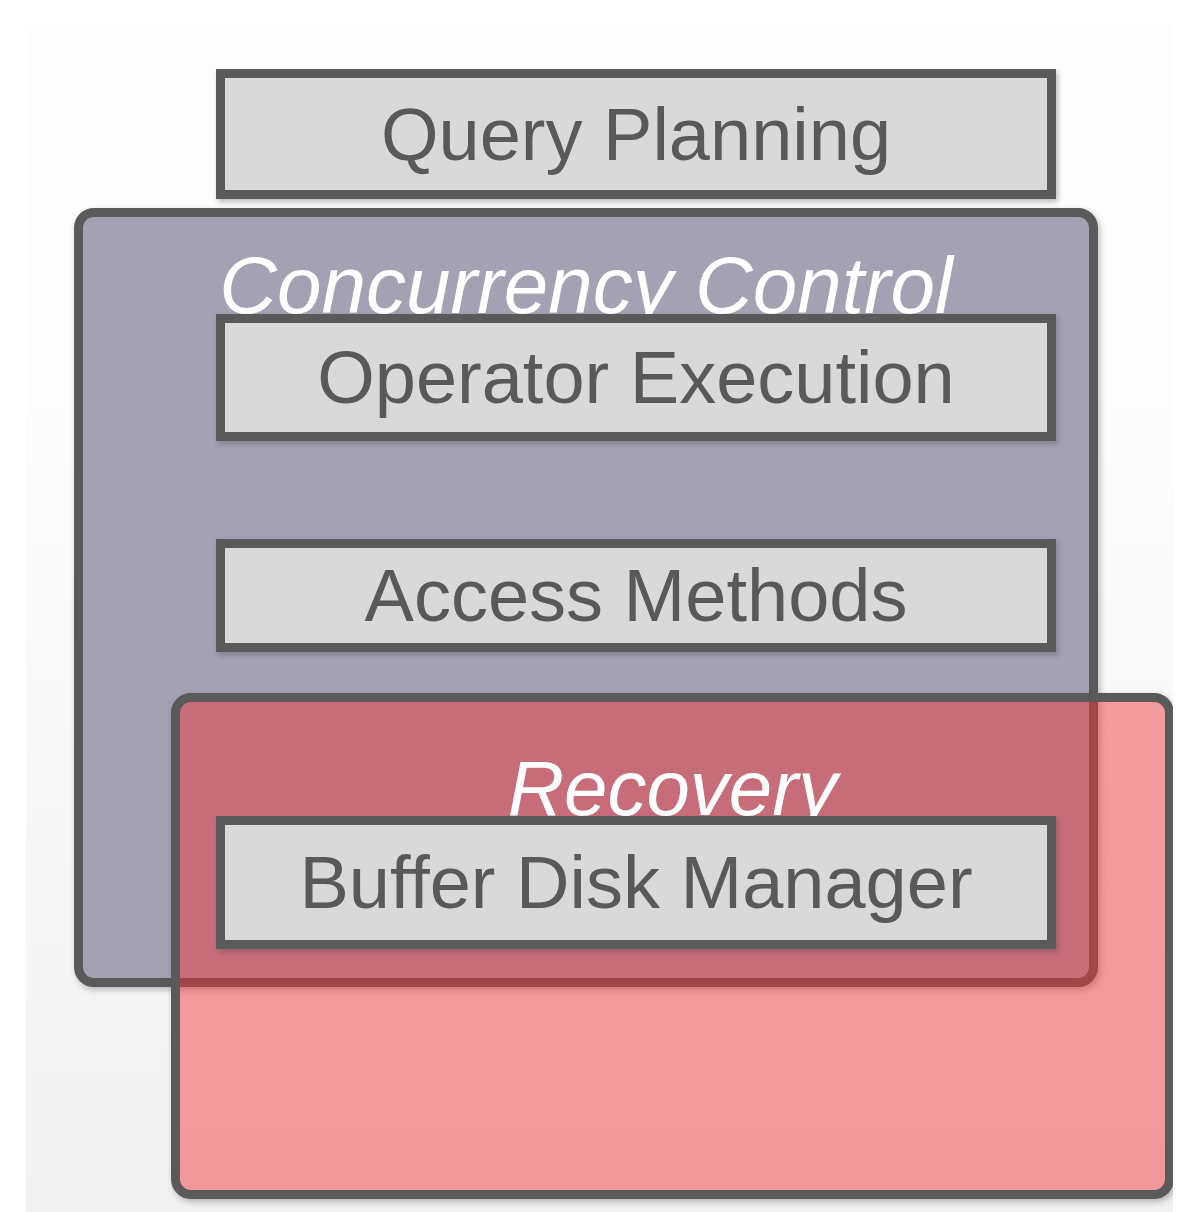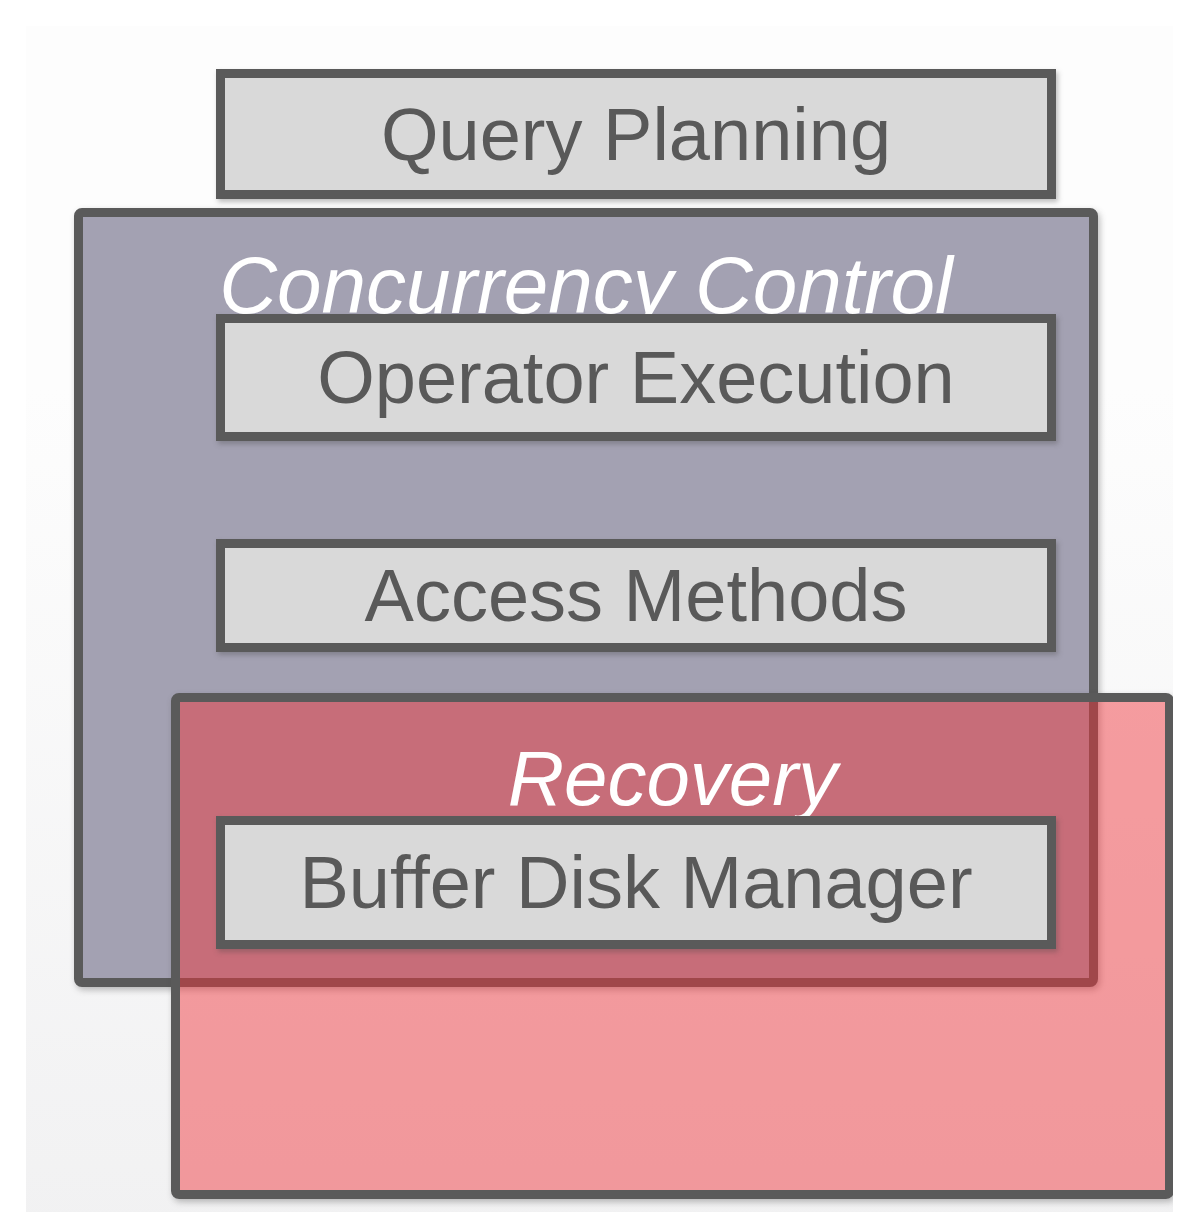--- a/index.html
+++ b/index.html
@@ -28,21 +28,21 @@
     color: var(--box_text, #595959);
     font-size: 74px;
     white-space: nowrap;
     box-shadow: 2px 3px 5px rgba(70,70,70,0.35);
   }
 
   
   .region {
     position: absolute;
     border: 9px solid var(--outline, #5a5a5a);
-    border-radius: 8px;
+    border-radius: 20px;
     box-shadow: 2px 3px 6px rgba(70,70,70,0.35);
   }
   .region-label {
     position: absolute;
     left: 0; right: 0;
     text-align: center;
     color: var(--region_text, #ffffff);
     font-style: italic;
     font-size: 80px;
     white-space: nowrap;
@@ -50,21 +50,21 @@
 
   
   #query-planning     { left: 190px; top: 43px;   width: 840px; height: 130px; z-index: 1; }
   #concurrency        { left: 48px;  top: 182px;  width: 1024px; height: 779px; z-index: 2;
                         background: var(--concurrency_fill, #a3a1b2); }
   #concurrency .region-label { top: 10px; }
   #operator-execution { left: 190px; top: 288px;  width: 840px; height: 127px; z-index: 3; text-align: center; }
   #access-methods     { left: 190px; top: 513px;  width: 840px; height: 113px; z-index: 3; }
   #recovery           { left: 145px; top: 667px;  width: 1003px; height: 506px; z-index: 4;
                         background: var(--recovery_fill, #f0343a78); }
-  #recovery .region-label { top: 18px; font-size: 78px; }
+  #recovery .region-label { top: 28px; font-size: 78px; }
   #buffer-pool        { left: 190px; top: 790px;  width: 840px; height: 133px; z-index: 5; }
   #disk-manager       { left: 190px; top: 1020px; width: 840px; height: 130px; z-index: 5; }
 </style>
 </head>
 <body>
 
 <div class="stage">
 
   <div class="layer-box" id="query-planning">
     <span>Query Planning</span>

